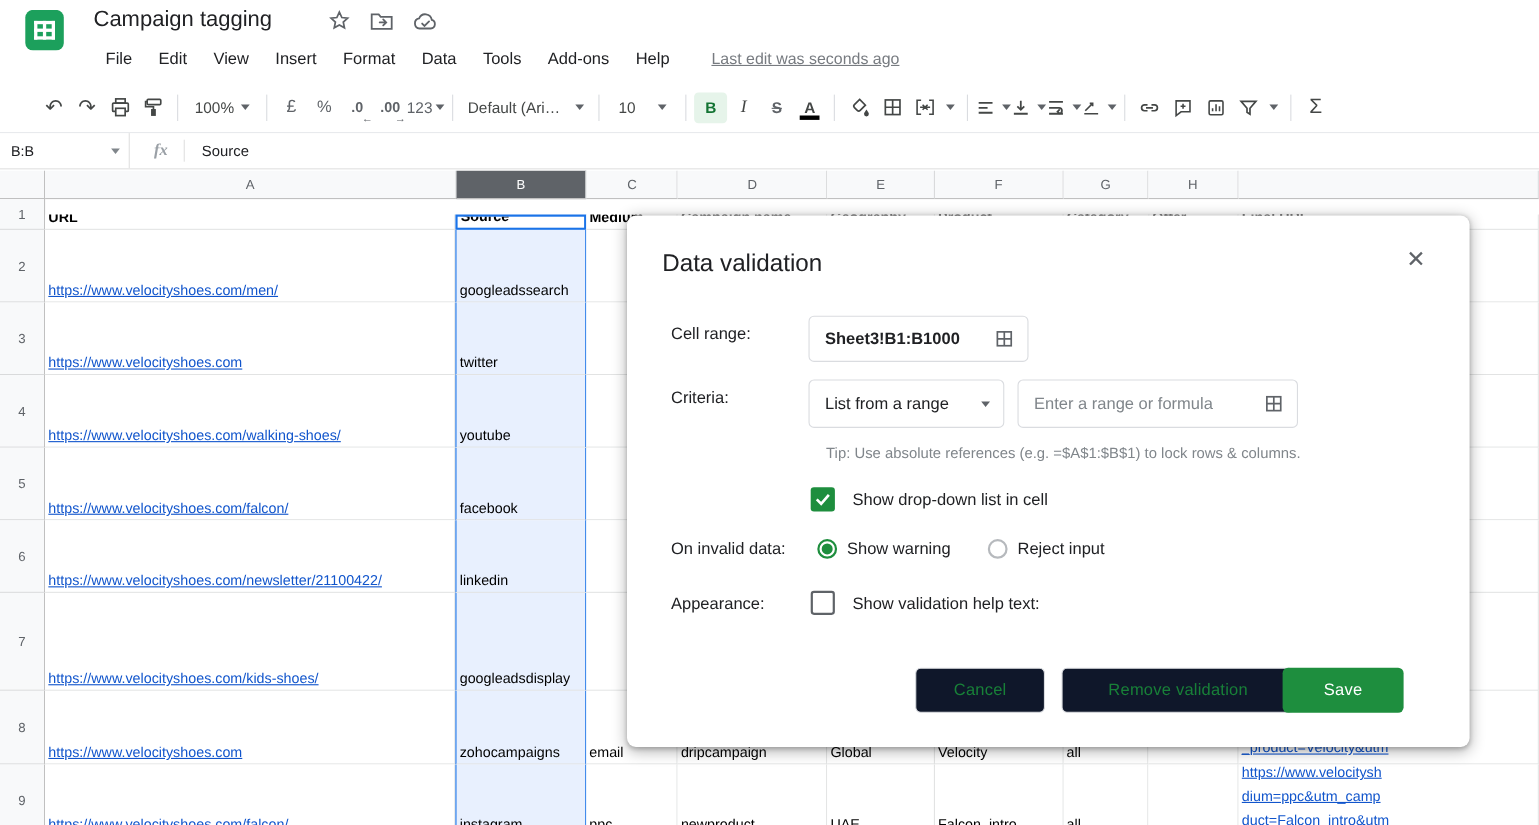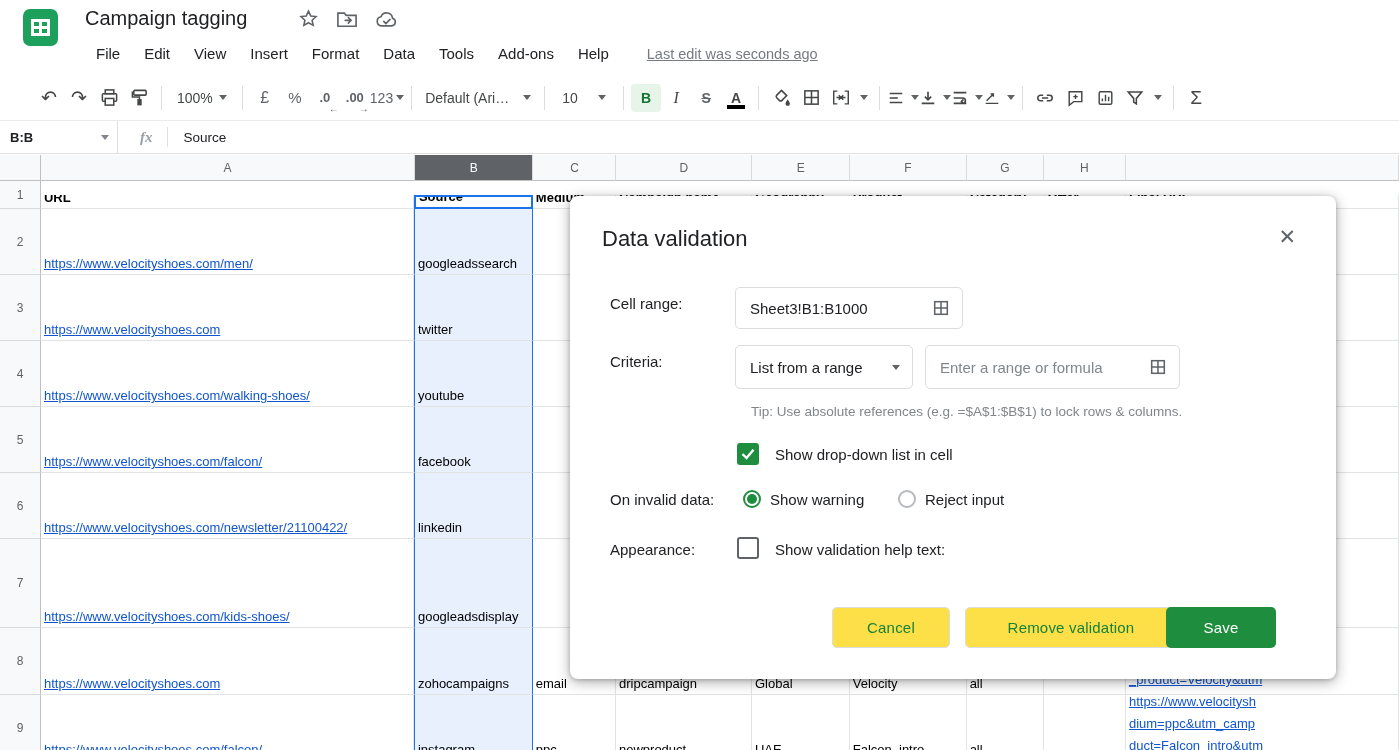--- a/index.html
+++ b/index.html
@@ -29,21 +29,21 @@
   .bold-on { background:#e6f4ea; border-radius:4px; color:#137333; font-weight:bold; width:28px; }
   .it { font-style:italic; font-family:"Liberation Serif",serif; font-size:16px; }
   .strike { text-decoration:line-through; }
   .acolor { position:relative; font-weight:bold; color:#444746; }
   .acolor .bar { position:absolute; left:6px; right:6px; bottom:3px; height:4px; background:#000; }
   .decbtn { position:relative; font-weight:bold; font-size:13px; color:#5f6368; }
   .decbtn .arr { position:absolute; bottom:-2px; right:1px; font-size:10px; font-weight:normal; }
 
   
   .fbar { position:absolute; left:0; top:120px; width:100%; height:34px; background:#fff; border-top:1px solid #e8eaed; border-bottom:1px solid #e0e0e0; display:flex; align-items:center; }
-  .namebox { width:118px; height:100%; display:flex; align-items:center; justify-content:space-between; padding:0 8px 0 10px; font-size:13px; color:#202124; border-right:1px solid #e0e0e0;font-weight:bold; }
+  .namebox { width:118px; height:100%; display:flex; align-items:center; justify-content:space-between; padding:0 8px 0 10px; font-size:13px; color:#202124; border-right:1px solid #e0e0e0; }
   .fx { font-family:"Liberation Serif",serif; font-style:italic; color:#9aa0a6; font-size:15px; margin:0 14px 0 22px;font-weight:bold; }
   .fdiv { width:1px; height:20px; background:#e0e0e0; margin-right:16px; }
   .fval { font-size:13.5px; color:#202124; }
 
   
   .sheet { position:absolute; left:0; top:155px; width:100%; height:595px; overflow:hidden; background:#fff; }
   .colhdr { display:flex; height:26px; }
   .corner { width:45px; height:26px; background:#f8f9fa; border-right:1px solid #c0c0c0; border-bottom:1px solid #c0c0c0; }
   .ch { height:26px; background:#f8f9fa; border-right:1px solid #d9dadb; border-bottom:1px solid #c0c0c0; display:flex; align-items:center; justify-content:center; font-size:12px; color:#5f6368; }
   .ch.sel { background:#5f6368; color:#fff; }
@@ -66,21 +66,21 @@
   .ph { color:#80868b; }
   .tip { position:absolute; left:181px; top:208px; font-size:13.5px; color:#80868b; }
   .cb { position:absolute; width:22px; height:22px; border-radius:3px; }
   .cb.on { background:#1e8e3e; display:flex; align-items:center; justify-content:center; }
   .cb.off { background:#fff; border:2px solid #5f6368; }
   .radio { position:absolute; width:18px; height:18px; border-radius:50%; }
   .radio.on { border:2px solid #1e8e3e; display:flex; align-items:center; justify-content:center; }
   .radio.on .dot { width:10px; height:10px; border-radius:50%; background:#1e8e3e; }
   .radio.off { border:2px solid #b6b9bd; }
   .btn { position:absolute; top:411px; height:41px; border-radius:5px; display:flex; align-items:center; justify-content:center; font-size:15px; font-weight:500; letter-spacing:.2px; cursor:pointer; }
-  .btn.outline { border:1px solid #dadce0; color:#188038; background:#fde047; }
+  .btn.outline { border:1px solid #dadce0; color:#188038; background:#0f172a; }
   .btn.fill { background:#1e8e3e; color:#fff; }
 </style>
 </head>
 <body>
 
 <div class="titlebar">
   <svg class="logo" viewBox="0 0 37 37">
     <rect x="1" y="0" width="35" height="37" rx="7" fill="#1ca05c"></rect>
     <g fill="#fff">
         <rect x="9" y="10" width="19" height="3"></rect>
@@ -487,21 +487,21 @@
         <div class="fline lnk" style="margin-left: 0px;">duct=Falcon_intro&amp;utm</div>
       </div>
     </div>
   </div>
 
 <div class="dlg">
   <div class="dlg-title">Data validation</div>
   <div class="dlg-close">✕</div>
 
   <div class="dl" style="left:40px; top:99px;">Cell range:</div>
-  <div class="fieldbox" style="left:165px; top:91px; width:228px; height:42px;">
+  <div class="fieldbox" style="left:165px; top:91px; width:200px; height:42px;font-weight:bold;">
     <span>Sheet3!B1:B1000</span>
     <svg width="18" height="18" viewBox="0 0 20 20" fill="none" stroke="#5f6368" stroke-width="1.7">
         <rect x="3" y="3" width="14" height="14"></rect>
         <path d="M10 3v14M3 10h14"></path>
       </svg>
   </div>
 
   <div class="dl" style="left:40px; top:157px;">Criteria:</div>
   <div class="fieldbox" style="left:165px; top:149px; width:178px; height:44px;">
     <span>List from a range</span>

